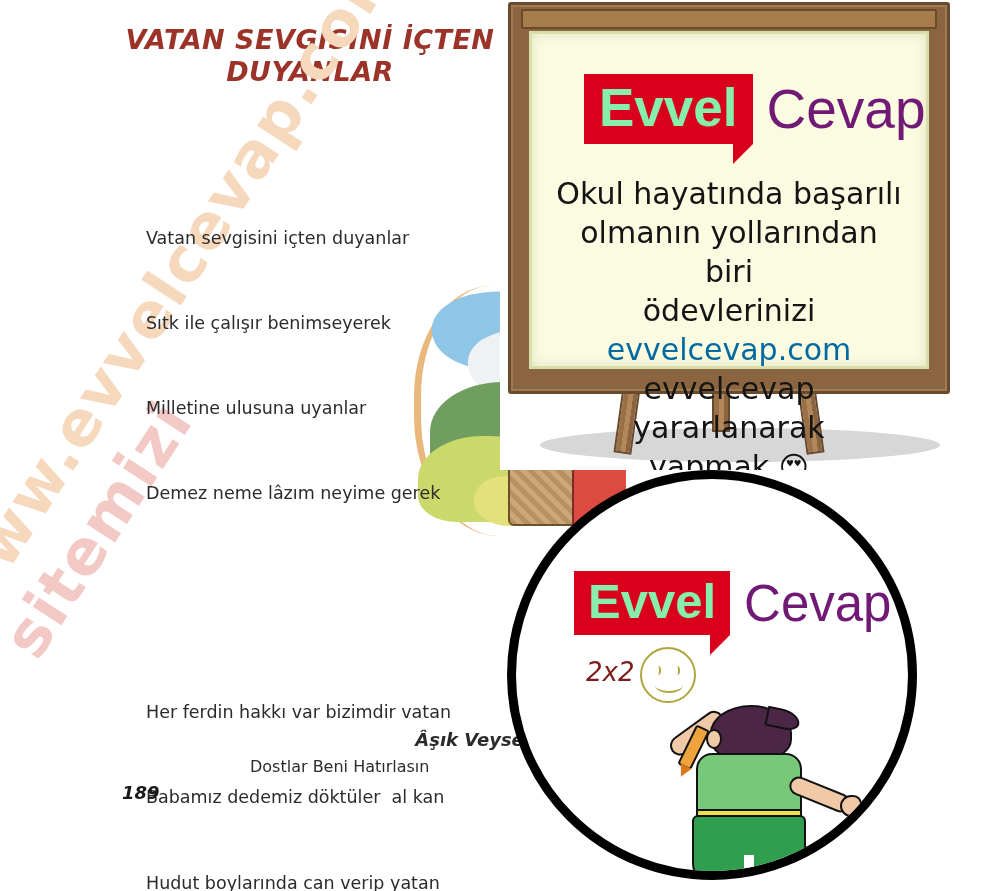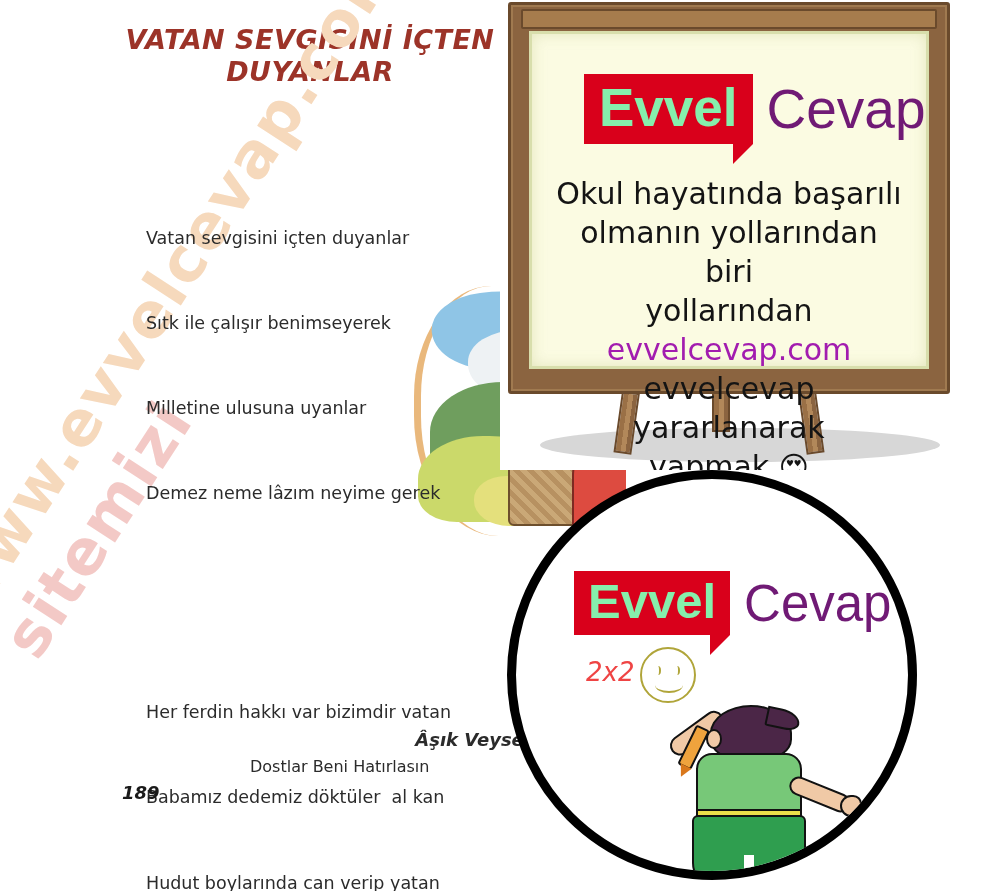--- a/index.html
+++ b/index.html
@@ -182,36 +182,36 @@
   .board-logo .red-box { font-size:53px; padding:7px 15px 10px 15px; }
   .board-logo .black-word { font-size:55px; }
 
   .board-msg {
     position:absolute; left:24px; top:140px; right:24px;
     text-align:center;
     font-family:"DejaVu Sans", sans-serif;
     font-size:30px; line-height:39px;
     color:#141414;
   }
-  .board-msg .url { color:#a21caf; }
+  .board-msg .url { color:#0369a1; }
   .board-msg .emoji { font-size:29px; }
 
   
   .badge {
     position:absolute; left:507px; top:470px; width:410px; height:410px;
     background:#ffffff; border:9px solid #000000; border-radius:50%;
     overflow:hidden;
   }
   .badge-logo { position:absolute; left:58px; top:92px; }
   .badge-logo .red-box { font-size:49px; padding:6px 14px 9px 14px; }
   .badge-logo .black-word { font-size:51px; }
 
   .doodle {
     position:absolute; left:70px; top:178px; width:120px; height:70px;
-    color:#ef4444; font-family:"DejaVu Sans", sans-serif;
+    color:#7f1d1d; font-family:"DejaVu Sans", sans-serif;
     font-size:26px; font-style:italic;
   }
   .smiley {
     position:absolute; left:124px; top:168px; width:56px; height:56px;
     border:2.5px solid #b0a53a; border-radius:50%;
   }
   .smiley .eye {
     position:absolute; top:17px; width:6px; height:9px;
     border-right:2.5px solid #b0a53a; border-radius:50%;
   }
@@ -355,21 +355,21 @@
       <div class="board-face">
 
         <div class="logo board-logo">
           <span class="red-box">Evvel</span>
           <span class="black-word">Cevap</span>
         </div>
 
         <div class="board-msg">
           <div>Okul hayatında başarılı</div>
           <div>olmanın yollarından biri</div>
-          <div>yollarından</div>
+          <div>ödevlerinizi</div>
           <div class="url">evvelcevap.com</div>
           <div>evvelcevap yararlanarak</div>
           <div>
             <span>yapmak</span>
             <span class="emoji">😍</span>
           </div>
         </div>
 
       </div>
     </div>

